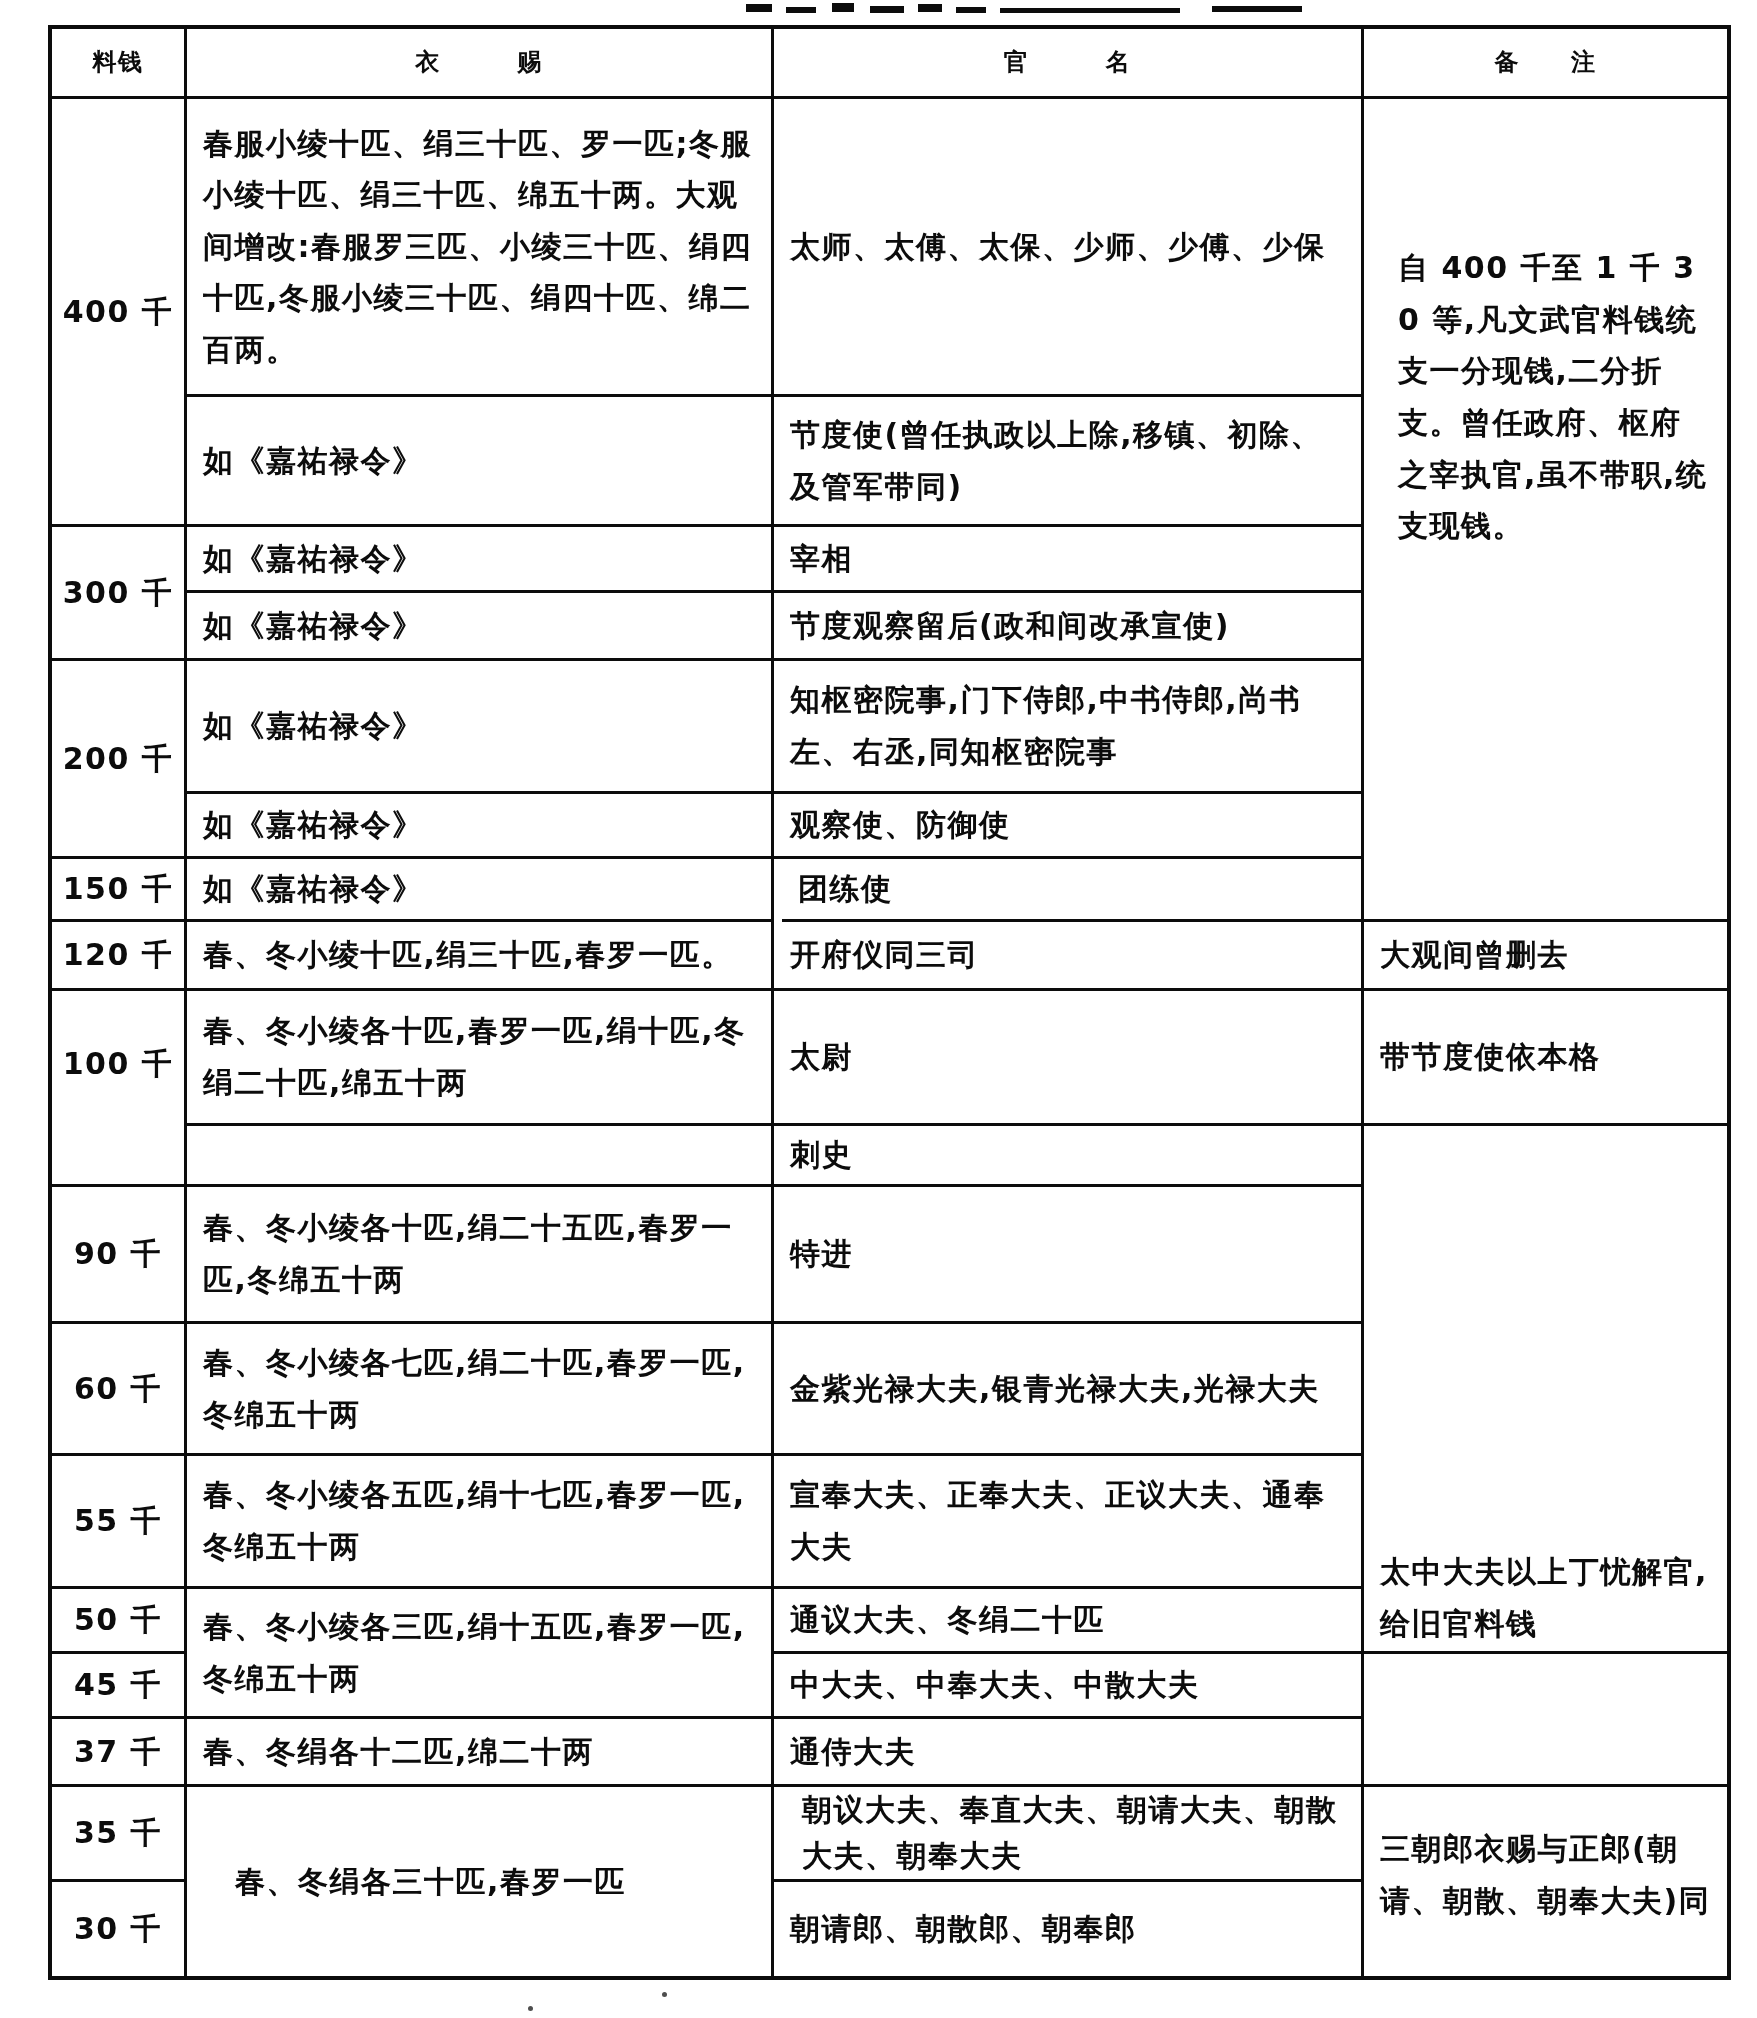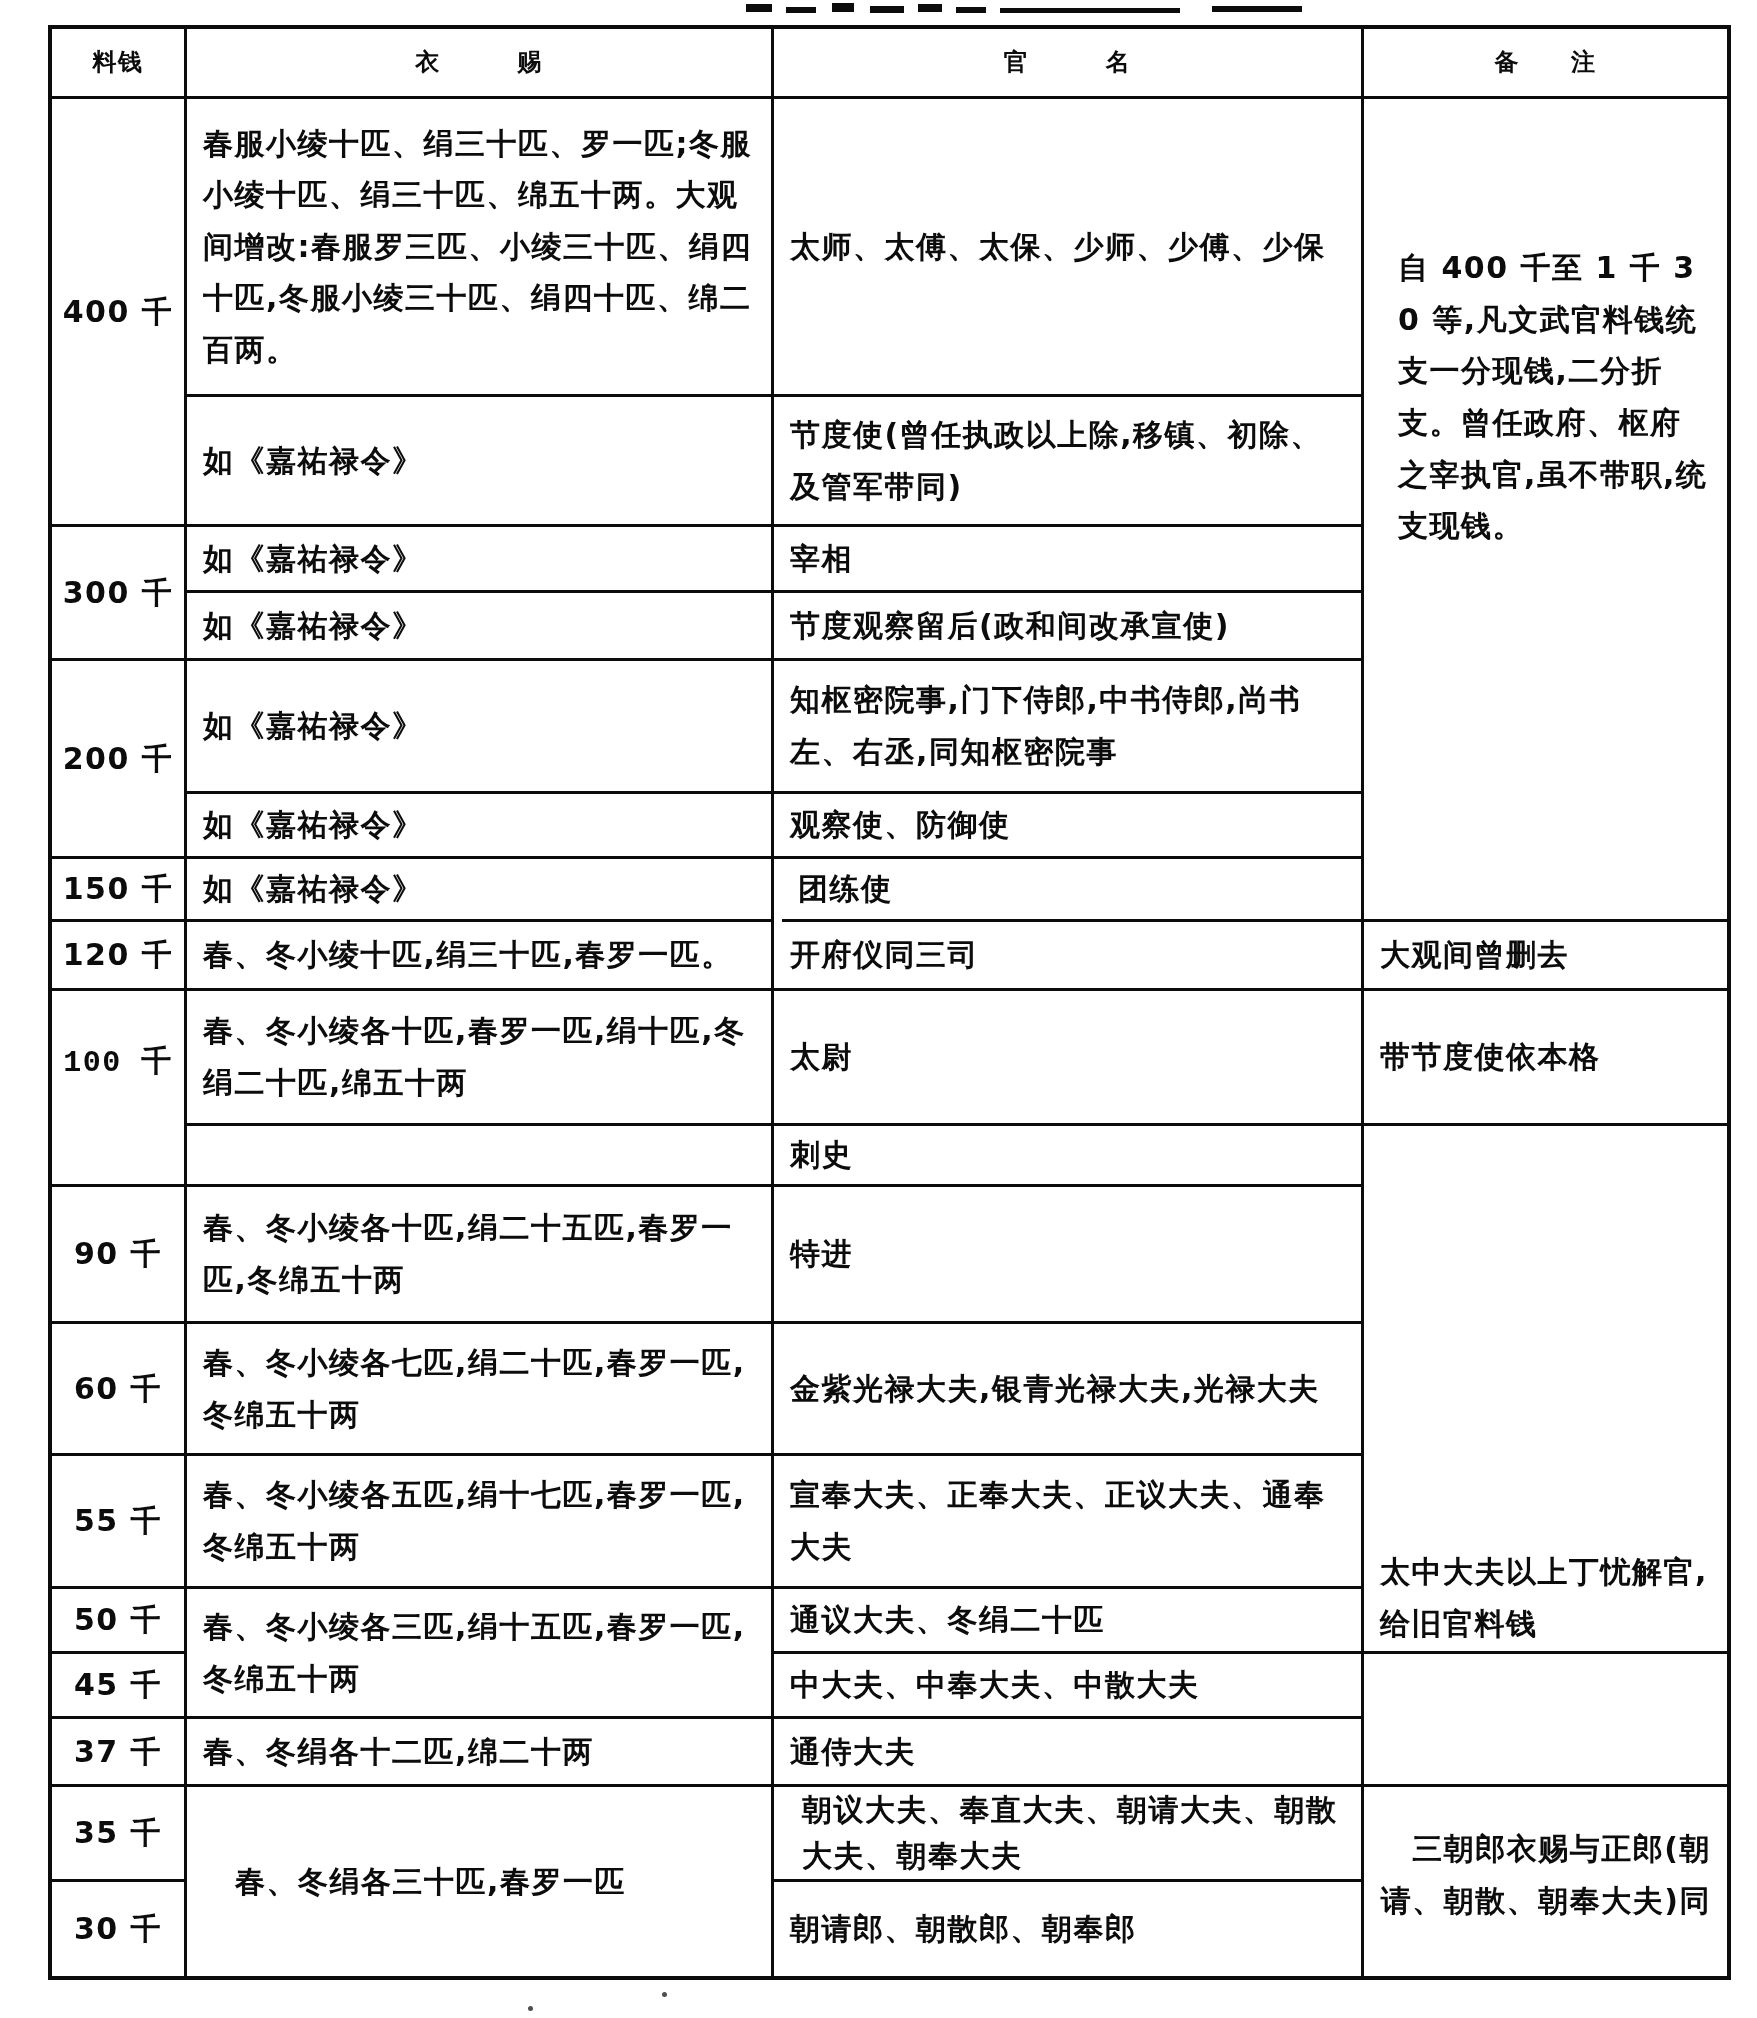--- a/index.html
+++ b/index.html
@@ -29,21 +29,21 @@
     text-align:left;
   }
   .hd{justify-content:center;text-align:center;font-size:24px;font-weight:700;padding:6px 4px;}
   .num{justify-content:center;text-align:center;padding:4px 2px;white-space:nowrap;}
   .noR{border-right:none;}
   .noB{border-bottom:none;}
   .tight{line-height:1.55;padding-top:2px;padding-bottom:2px;}
   .note-top{padding-bottom:230px;}
   .note-mid{padding-top:420px;align-items:flex-start;}
   .note-bottom{padding-top:36px;align-items:flex-start;}
-  .salary-100{padding-bottom:52px;font-family:Liberation Mono, monospace;}
+  .salary-100{padding-bottom:52px;}
   
   .title-frag{position:absolute;top:0;left:742px;width:720px;height:14px;overflow:hidden;}
   .frag{position:absolute;background:#0c0c0c;}
   
   .speck{position:absolute;width:5px;height:5px;background:#222;border-radius:50%;opacity:.8;}
 </style>
 </head>
 <body>
 
 <div class="title-frag">
@@ -127,17 +127,17 @@
   <div class="c" style="grid-area:16/3/17/4;">中大夫、中奉大夫、中散大夫</div>
   <div class="c noR" style="grid-area:16/4/18/5;"></div>
 
   <div class="c num" style="grid-area:17/1/18/2;">37 千</div>
   <div class="c" style="grid-area:17/2/18/3;">春、冬绢各十二匹,绵二十两</div>
   <div class="c" style="grid-area:17/3/18/4;">通侍大夫</div>
 
   <div class="c num" style="grid-area:18/1/19/2;">35 千</div>
   <div class="c noB" style="grid-area:18/2/20/3;margin-left:32px;">春、冬绢各三十匹,春罗一匹</div>
   <div class="c tight" style="grid-area:18/3/19/4;padding-left:28px;">朝议大夫、奉直大夫、朝请大夫、朝散大夫、朝奉大夫</div>
-  <div class="c noR noB note-bottom" style="grid-area:18/4/20/5;text-align:right;">三朝郎衣赐与正郎(朝请、朝散、朝奉大夫)同</div>
+  <div class="c noR noB note-bottom" style="grid-area:18/4/20/5;">三朝郎衣赐与正郎(朝请、朝散、朝奉大夫)同</div>
   <div class="c num noB" style="grid-area:19/1/20/2;">30 千</div>
   <div class="c noB" style="grid-area:19/3/20/4;">朝请郎、朝散郎、朝奉郎</div>
 
 </div>
 
 </body></html>

